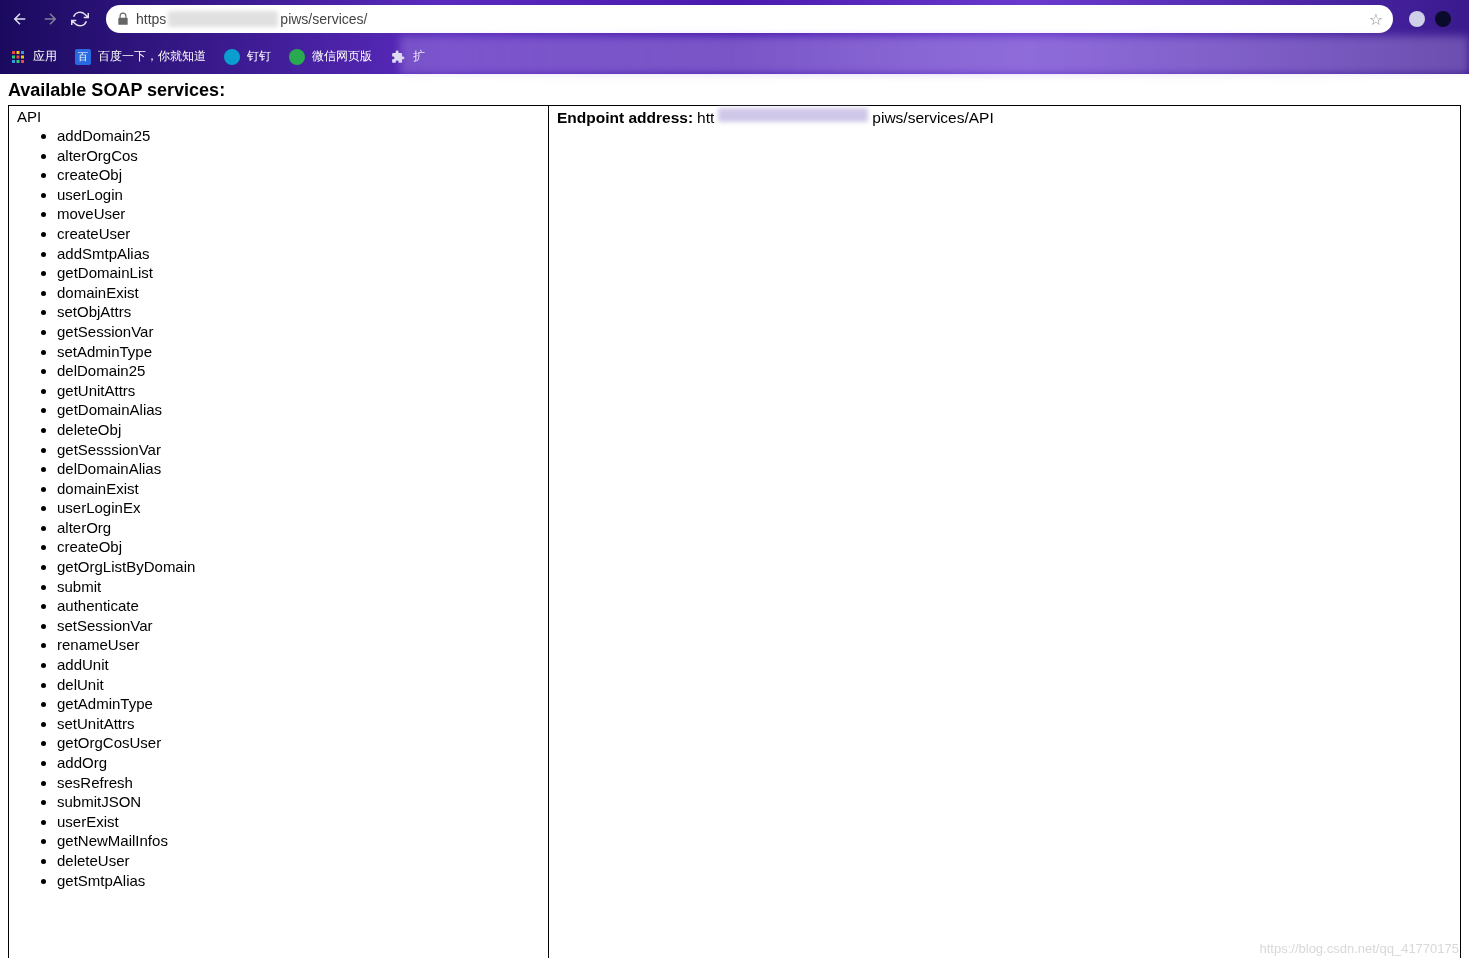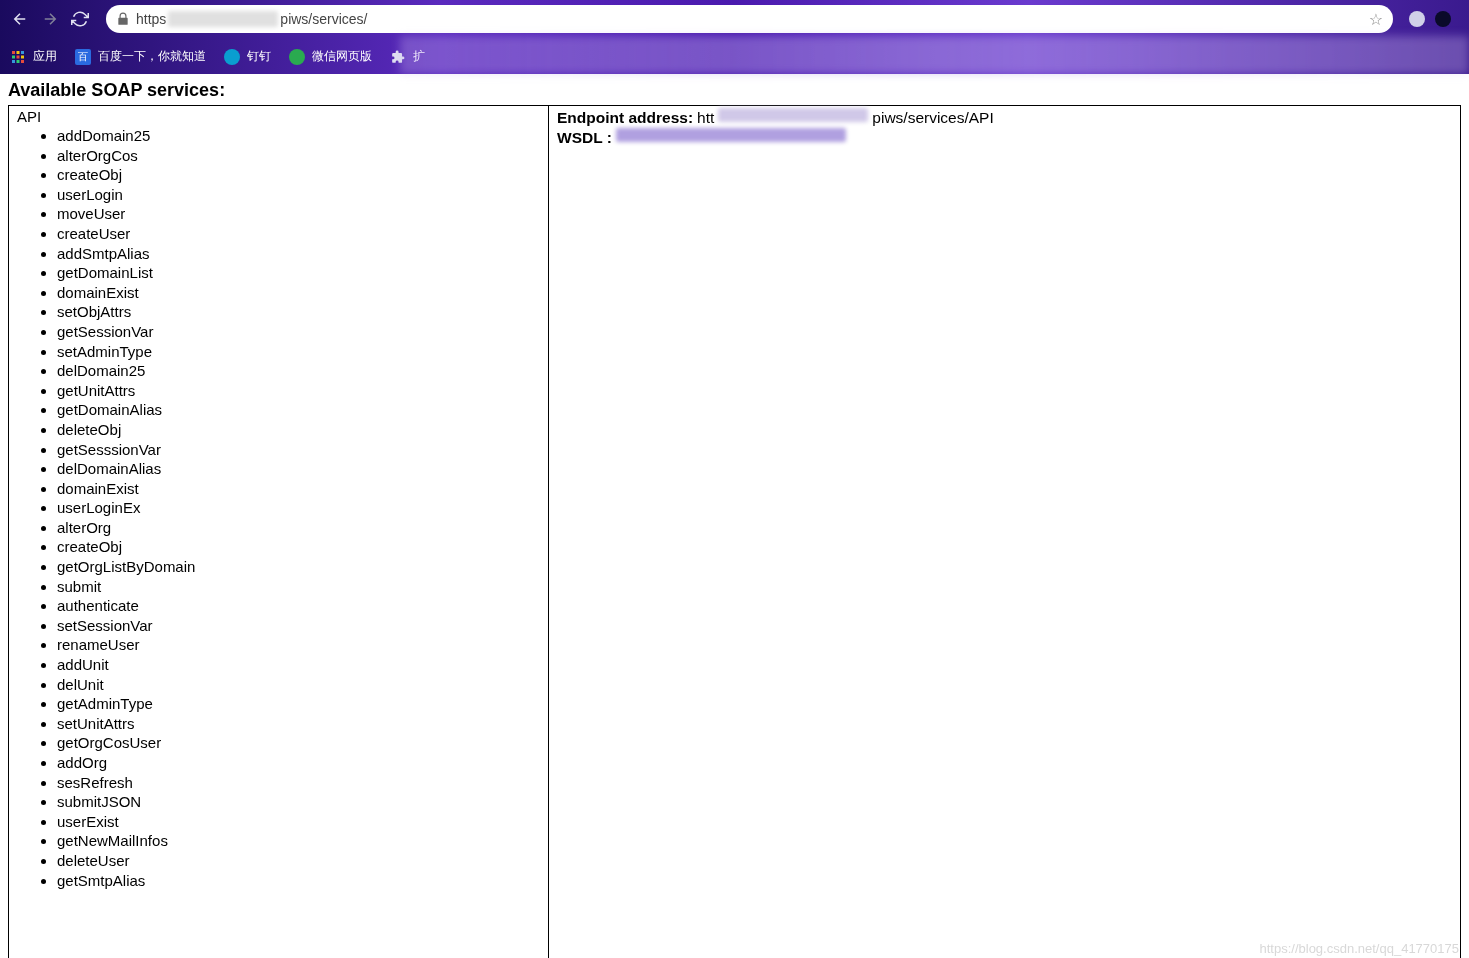--- a/index.html
+++ b/index.html
@@ -299,21 +299,17 @@
           <li>getSmtpAlias</li>
         </ul>
     </div>
     <div class="col-right">
       <div class="info-line">
         <span class="info-label">Endpoint address:</span>
         <span>htt</span>
         <span class="info-blur" style="width:150px"></span>
         <span>piws/services/API</span>
       </div>
-      <div class="info-line">
-        <span class="info-label">WSDL :</span>
-        <span class="info-blur" style="width:230px;background:#b0a0e0"></span>
-      </div>
     </div>
   </div>
 </div>
 
 <div class="watermark">https://blog.csdn.net/qq_41770175</div>
 
 </body></html>

